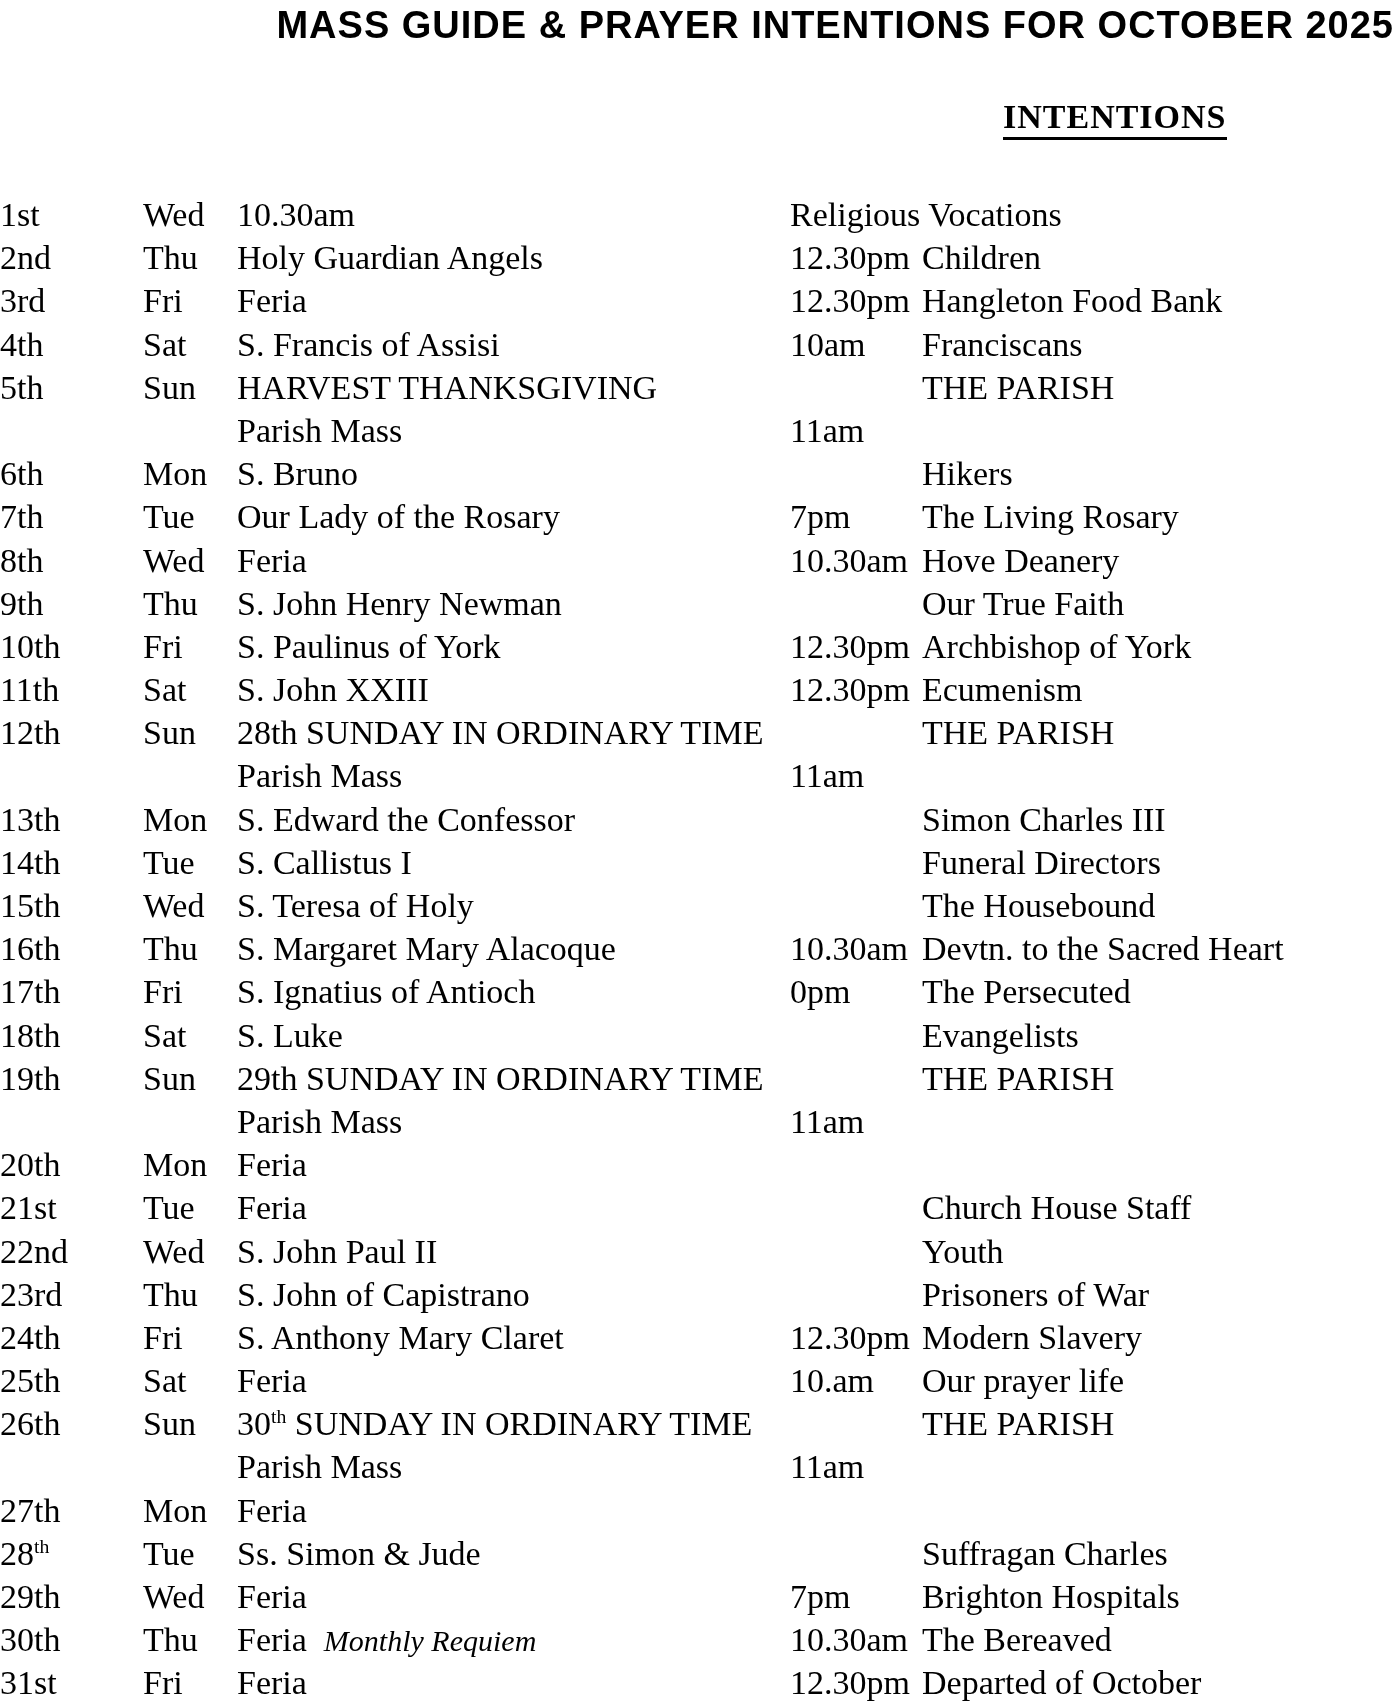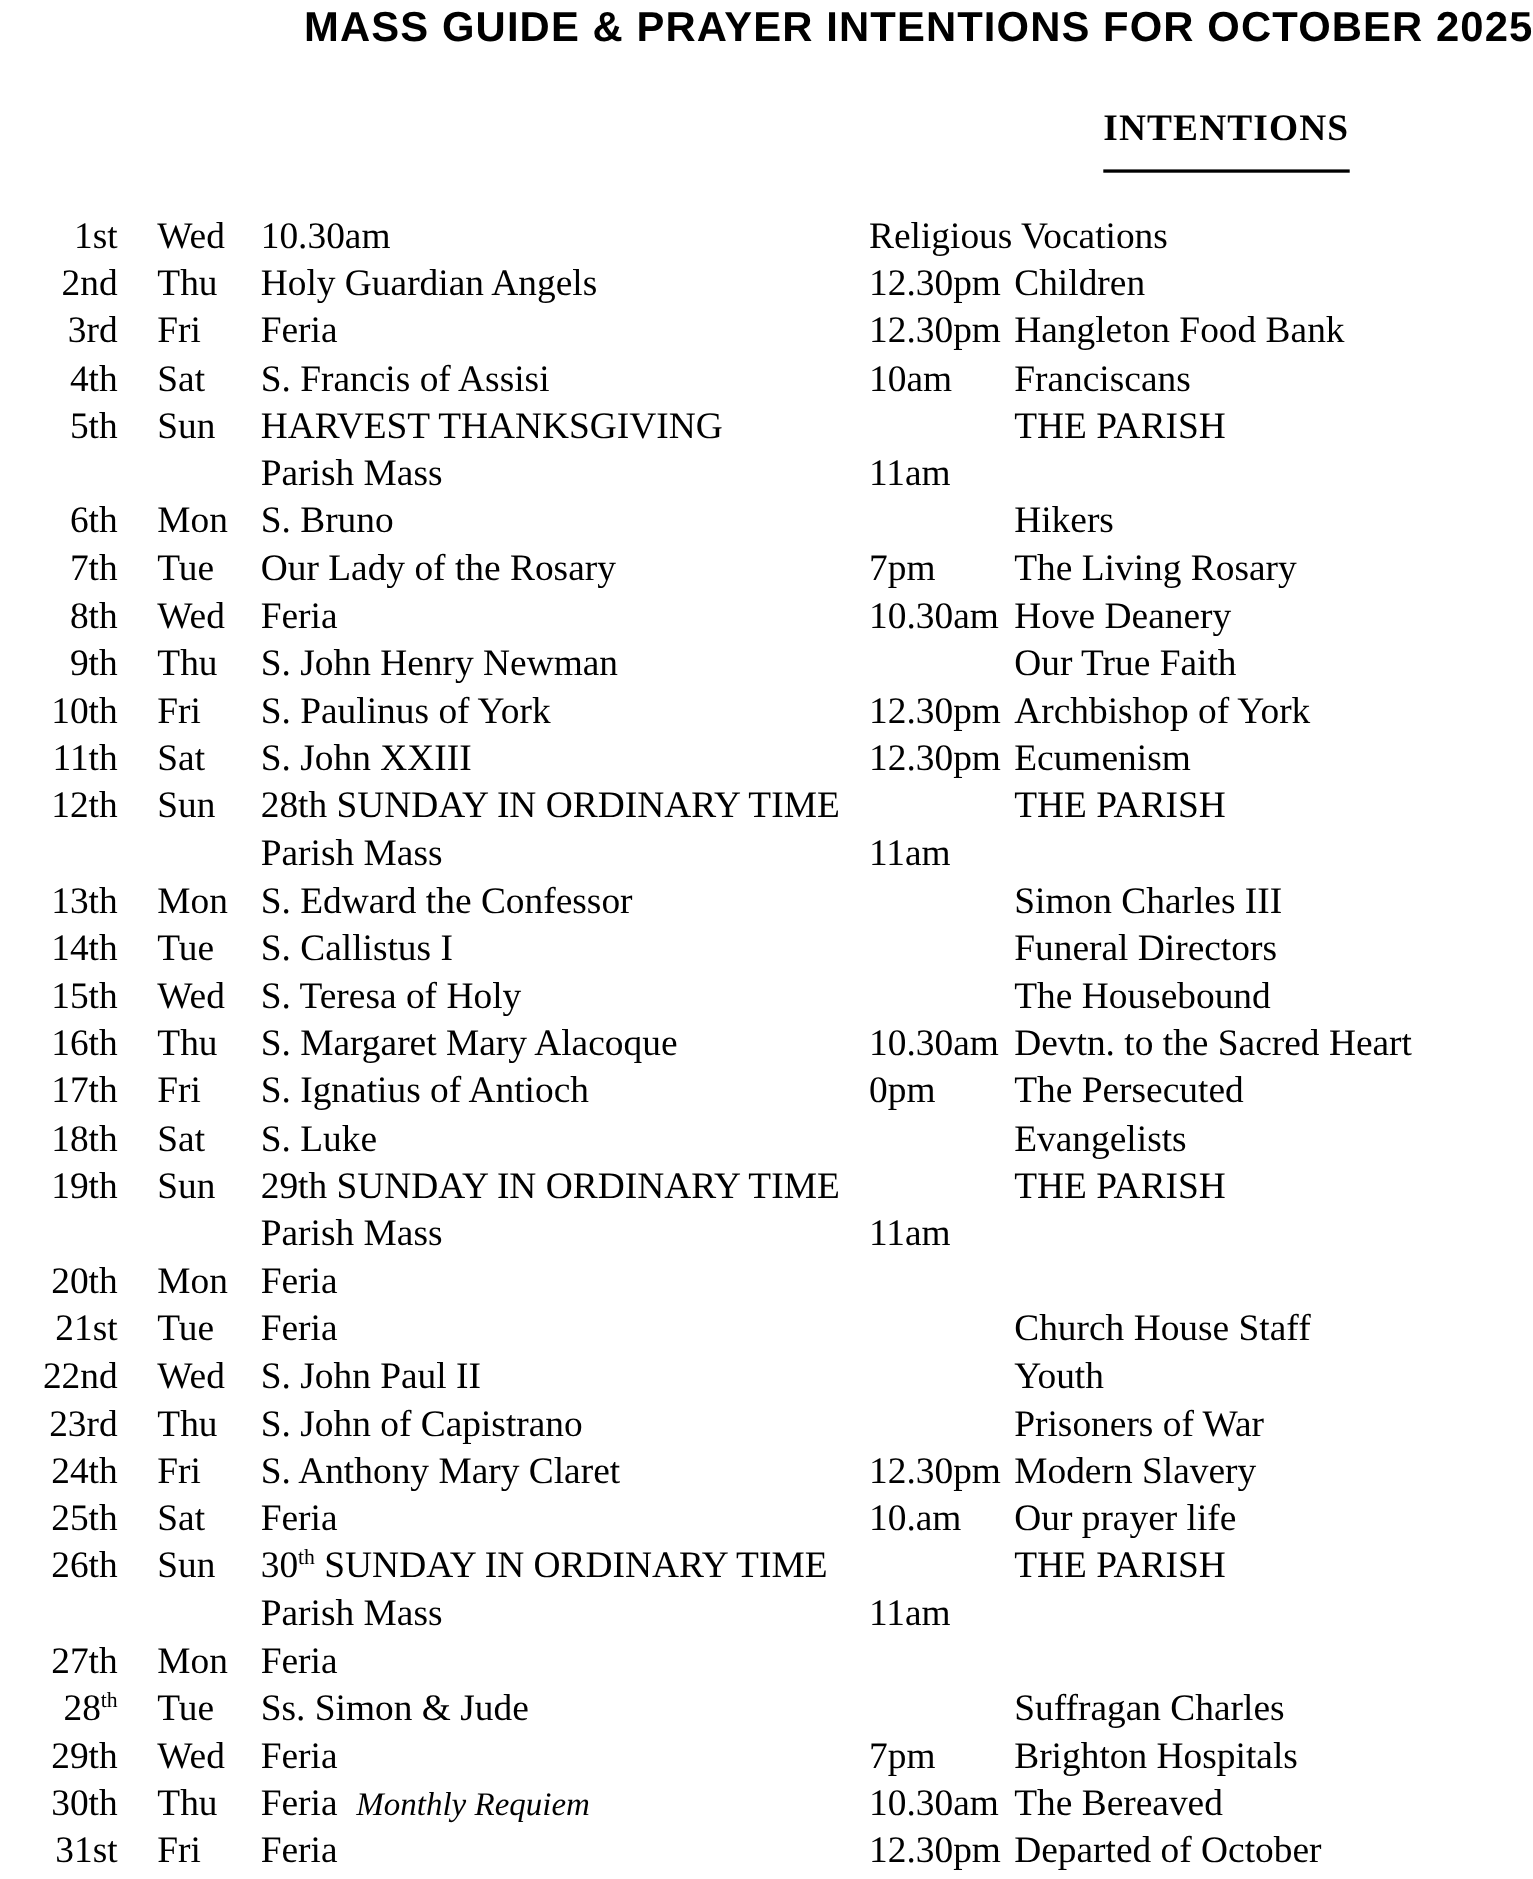--- a/index.html
+++ b/index.html
@@ -28,42 +28,42 @@
     white-space: pre;
   }
   .intentions-header {
     position: absolute;
     top: 98px;
     left: 1003px;
     font-size: 34px;
     font-weight: bold;
     letter-spacing: 1px;
     border-bottom: 3px solid #000000;
-    padding-bottom: 18px;
+    padding-bottom: 1px;
     white-space: pre;
   }
   .rows {
     position: absolute;
     top: 193px;
     left: 0;
     width: 1394px;
   }
   .row {
     display: grid;
     grid-template-columns: 143px 94px 553px 132px 1fr;
     height: 43.2px;
     line-height: 43.2px;
     font-size: 34px;
   }
   .cell {
     white-space: pre;
     overflow: visible;
   }
   .cell.date {
-    text-align: right;
+    text-align: left;
     padding-right: 36px;
   }
   .cell sup {
     font-size: 0.58em;
     vertical-align: super;
     line-height: 0;
   }
   .it {
     font-style: italic;
     font-size: 30px;

